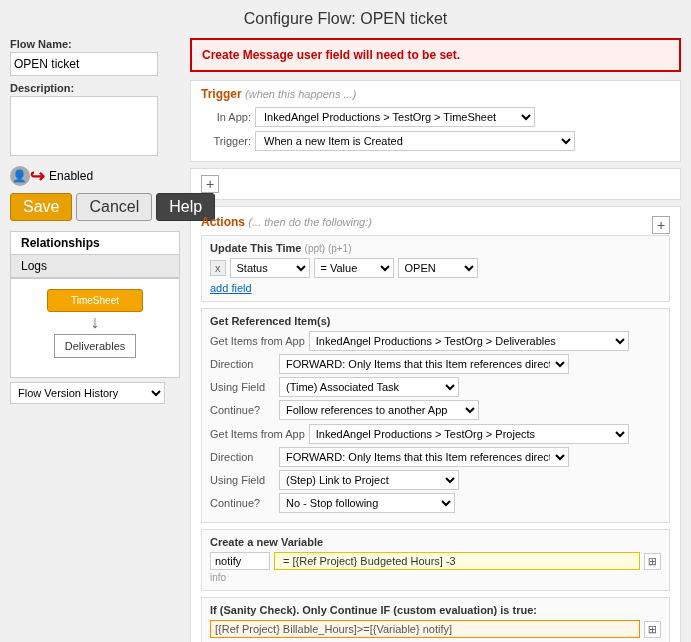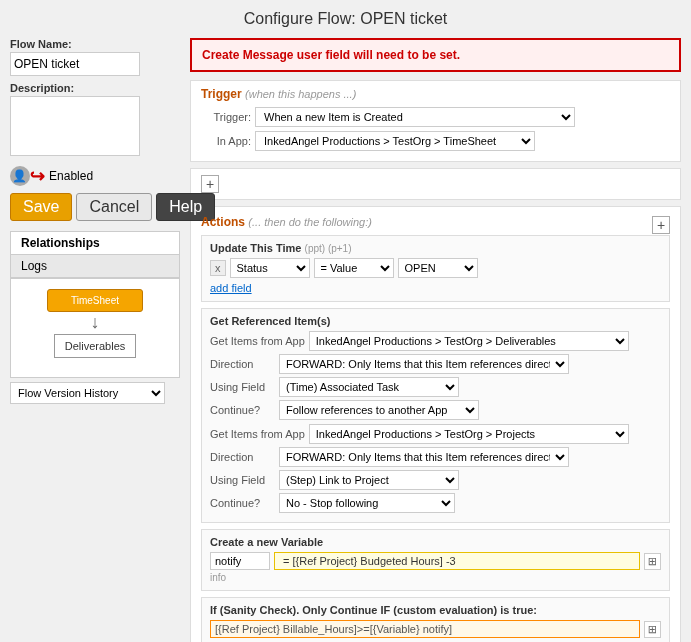--- a/index.html
+++ b/index.html
@@ -7,21 +7,21 @@
 
     .page-container { width: 691px; background: #f0f0f0; padding: 10px; }
 
     .page-title { text-align: center; font-size: 16px; color: #333; margin-bottom: 10px; font-weight: normal; }
 
     .left-panel { float: left; width: 170px; margin-right: 10px; }
     .right-panel { margin-left: 180px; }
 
     .field-label { font-size: 11px; font-weight: bold; color: #333; margin-bottom: 2px; }
 
-    .text-input { width: 130px; border: 1px solid #ccc; padding: 3px; font-size: 12px; background: white; }
+    .text-input { width: 148px; border: 1px solid #ccc; padding: 3px; font-size: 12px; background: white; }
     .flow-name-input { height: 24px; }
     .description-area { height: 60px; resize: none; }
 
     .enabled-row { display: flex; align-items: center; margin: 6px 0; }
 
     .btn { padding: 4px 12px; border: 1px solid #999; cursor: pointer; font-size: 16px; border-radius: 3px; }
     .btn-save { background: #e8a000; color: white; border-color: #c07800; }
     .btn-cancel { background: #e8e8e8; color: #333; }
     .btn-help { background: #444; color: white; border-color: #333; }
 
@@ -148,29 +148,29 @@
         <span class="alert-text">Create Message user field will need to be set.</span>
       </div>
 
       <div class="section-box">
         <div class="section-header-row">
           <div class="section-header">
             <span>Trigger</span> <span class="sub">(when this happens ...)</span>
           </div>
         </div>
         <div class="trigger-row">
+          <span class="trigger-label">In App:</span>
+          <select class="trigger-select trigger-select-app">
+            <option>InkedAngel Productions &gt; TestOrg &gt; TimeSheet</option>
+          </select>
+        </div>
+        <div class="trigger-row">
           <span class="trigger-label">Trigger:</span>
           <select class="trigger-select trigger-select-wide">
             <option>When a new Item is Created</option>
-          </select>
-        </div>
-        <div class="trigger-row">
-          <span class="trigger-label">In App:</span>
-          <select class="trigger-select trigger-select-app">
-            <option>InkedAngel Productions &gt; TestOrg &gt; TimeSheet</option>
           </select>
         </div>
       </div>
 
       <div class="section-box">
         <div class="section-header-row">
           <button class="plus-btn">+</button>
         </div>
       </div>
 

